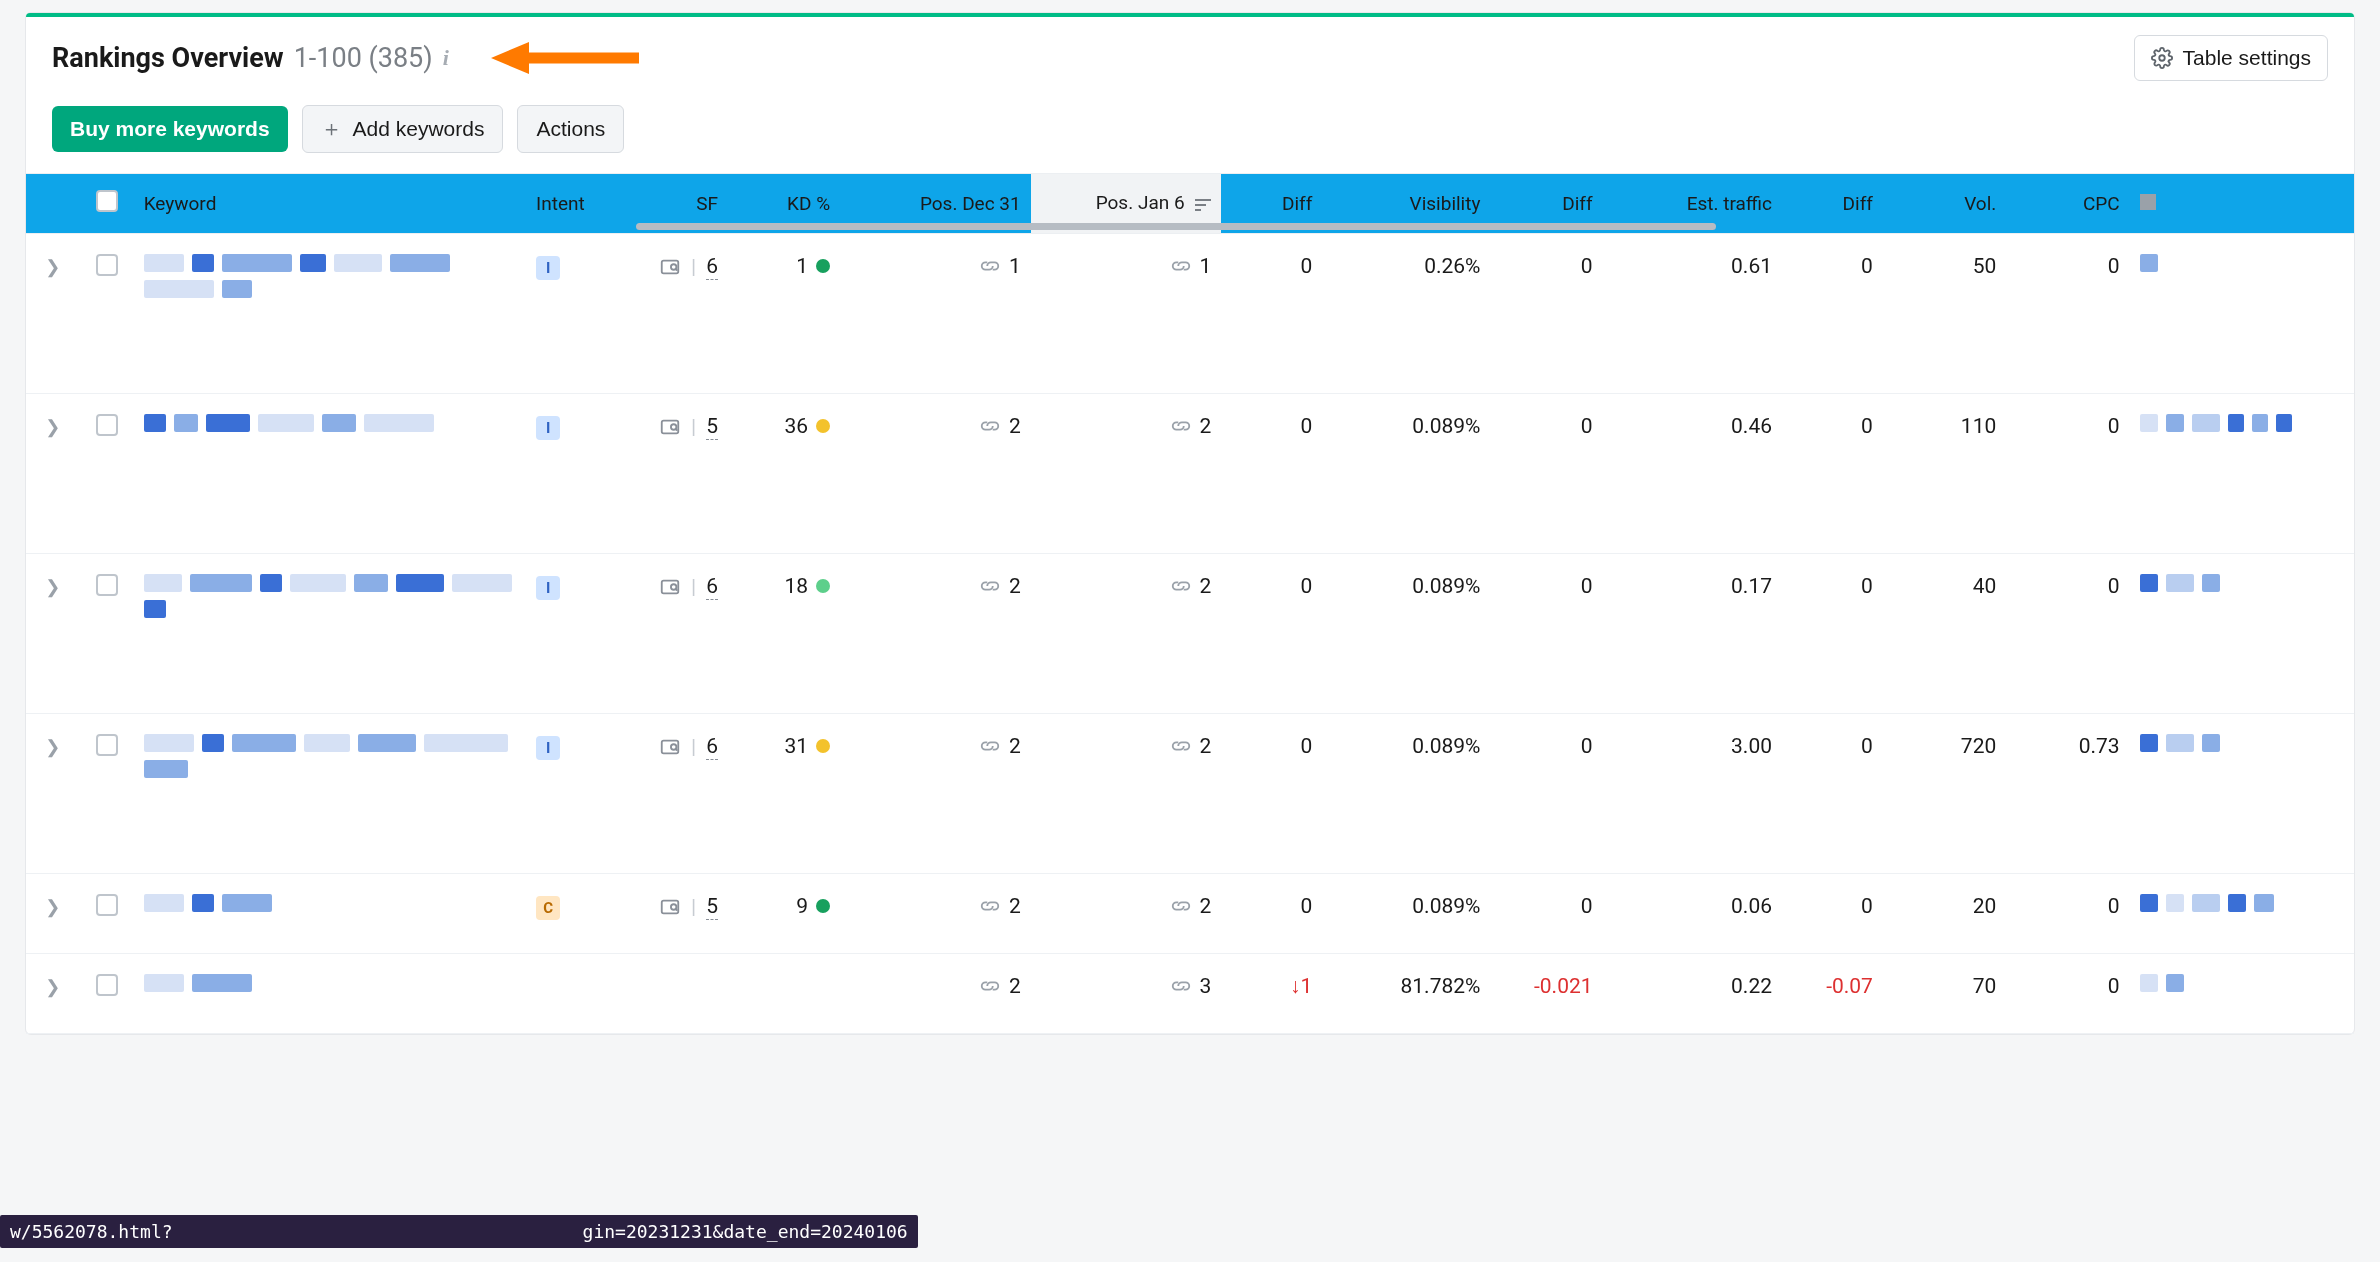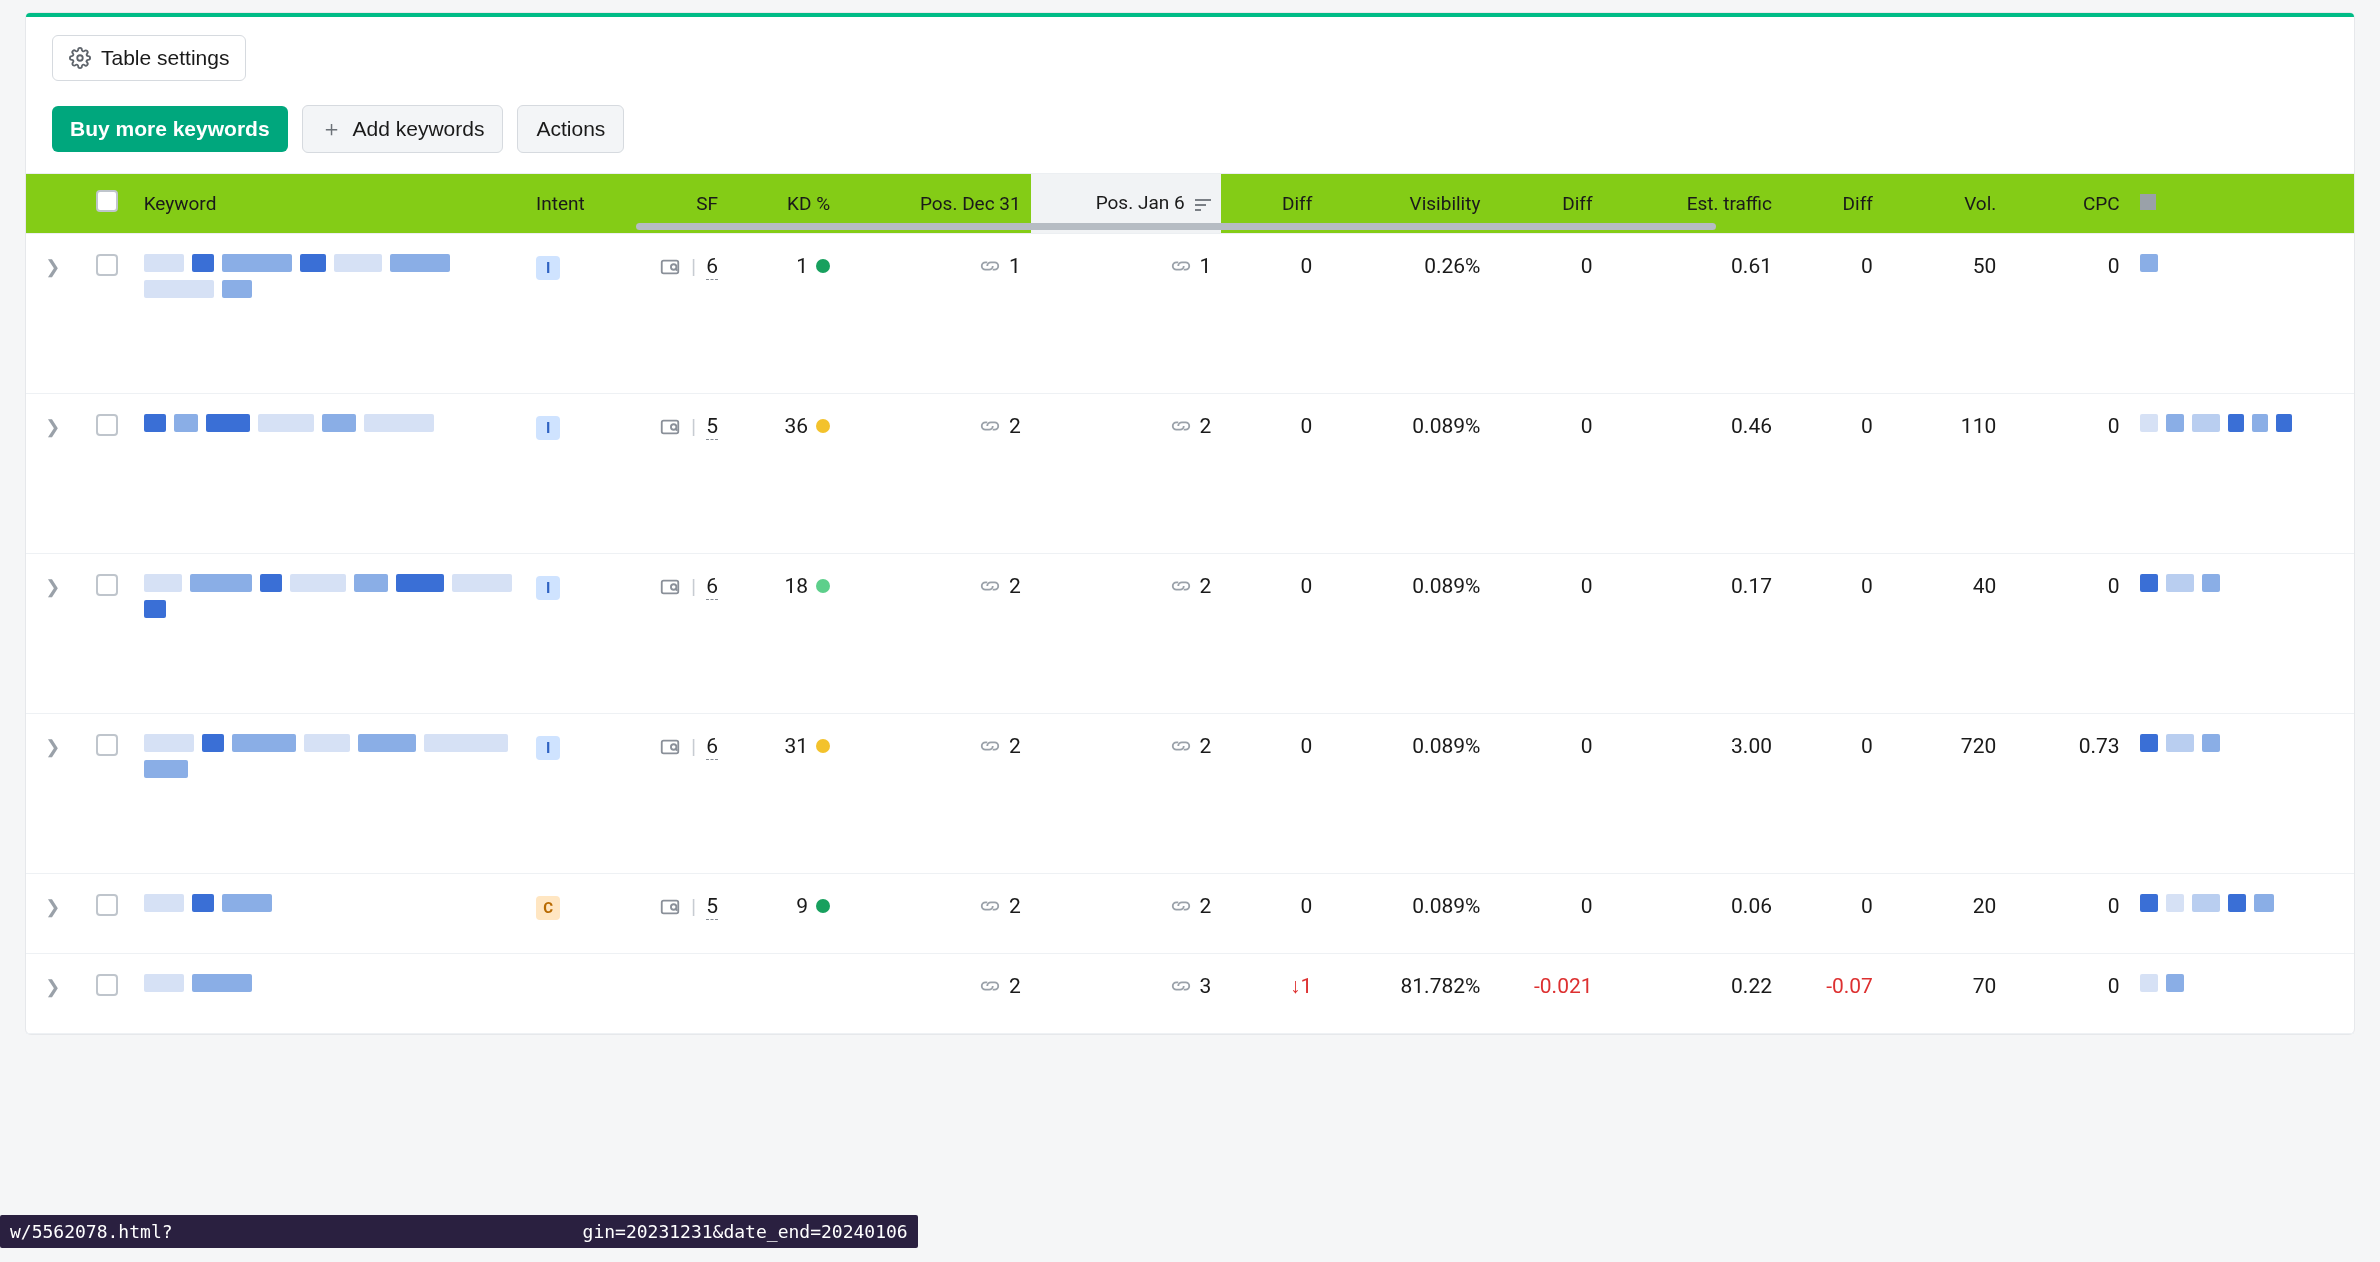--- a/index.html
+++ b/index.html
@@ -53,21 +53,21 @@
     border:1px solid #d6dadf; padding: 11px 18px; font-size:21px; background:#fff; cursor:pointer;
     margin-left:-1px;
   }
   .tab:first-child { border-radius: 6px 0 0 6px; margin-left:0; }
   .tab:last-child { border-radius: 0 6px 6px 0; }
   .tab.active { border-color:#3a7fe0; color:#1a1a1a; position:relative; z-index:1; }
 
   table { border-collapse: collapse; width: 100%; table-layout: fixed; }
   thead th {
     font-size: 19px; font-weight:400; color:#1a1a1a; text-align:right;
-    padding: 16px 10px; border-bottom: 1px solid #eceff2; background:#84cc16;
+    padding: 16px 10px; border-bottom: 1px solid #eceff2; background:#0ea5e9;
   }
   thead th.left { text-align:left; }
   thead th.center { text-align:center; }
   thead th.sorted { background:#f1f3f5; }
   .scroll-underline {
     height: 7px; background:#b6bcc3; border-radius:4px;
     position: relative; margin-top: -6px;
   }
 
   tbody tr { border-bottom: 1px solid #eef1f4; }
@@ -121,20 +121,34 @@
   .status-seg { white-space:nowrap; }
 </style>
 </head>
 <body>
 
 <div class="page">
 
   <div class="green-bar"></div>
 
   <div class="header">
+    <div class="title-wrap">
+      <span class="title">Rankings Overview</span>
+      <span class="title-sub">
+        <span>1-100</span>
+        <span>(385)</span>
+      </span>
+      <span class="info-icon">i</span>
+      <span class="arrow-anno">
+        <svg viewBox="0 0 150 38">
+            <path d="M150 19 L30 19" stroke="#ff7a00" stroke-width="11" fill="none"></path>
+            <path d="M2 19 L40 3 L40 35 Z" fill="#ff7a00"></path>
+          </svg>
+      </span>
+    </div>
     <button class="settings-btn">
       <svg class="gear" viewBox="0 0 24 24" fill="none" stroke="currentColor" stroke-width="2">
           <circle cx="12" cy="12" r="3"></circle>
           <path d="M19.4 15a1.7 1.7 0 0 0 .34 1.87l.06.06a2 2 0 1 1-2.83 2.83l-.06-.06a1.7 1.7 0 0 0-1.87-.34 1.7 1.7 0 0 0-1 1.56V21a2 2 0 1 1-4 0v-.09a1.7 1.7 0 0 0-1-1.56 1.7 1.7 0 0 0-1.87.34l-.06.06a2 2 0 1 1-2.83-2.83l.06-.06a1.7 1.7 0 0 0 .34-1.87 1.7 1.7 0 0 0-1.56-1H3a2 2 0 1 1 0-4h.09a1.7 1.7 0 0 0 1.56-1 1.7 1.7 0 0 0-.34-1.87l-.06-.06a2 2 0 1 1 2.83-2.83l.06.06a1.7 1.7 0 0 0 1.87.34H9a1.7 1.7 0 0 0 1-1.56V3a2 2 0 1 1 4 0v.09a1.7 1.7 0 0 0 1 1.56 1.7 1.7 0 0 0 1.87-.34l.06-.06a2 2 0 1 1 2.83 2.83l-.06.06a1.7 1.7 0 0 0-.34 1.87V9a1.7 1.7 0 0 0 1.56 1H21a2 2 0 1 1 0 4h-.09a1.7 1.7 0 0 0-1.56 1z"></path>
         </svg>
       <span>Table settings</span>
     </button>
   </div>
 
   <div class="toolbar">

